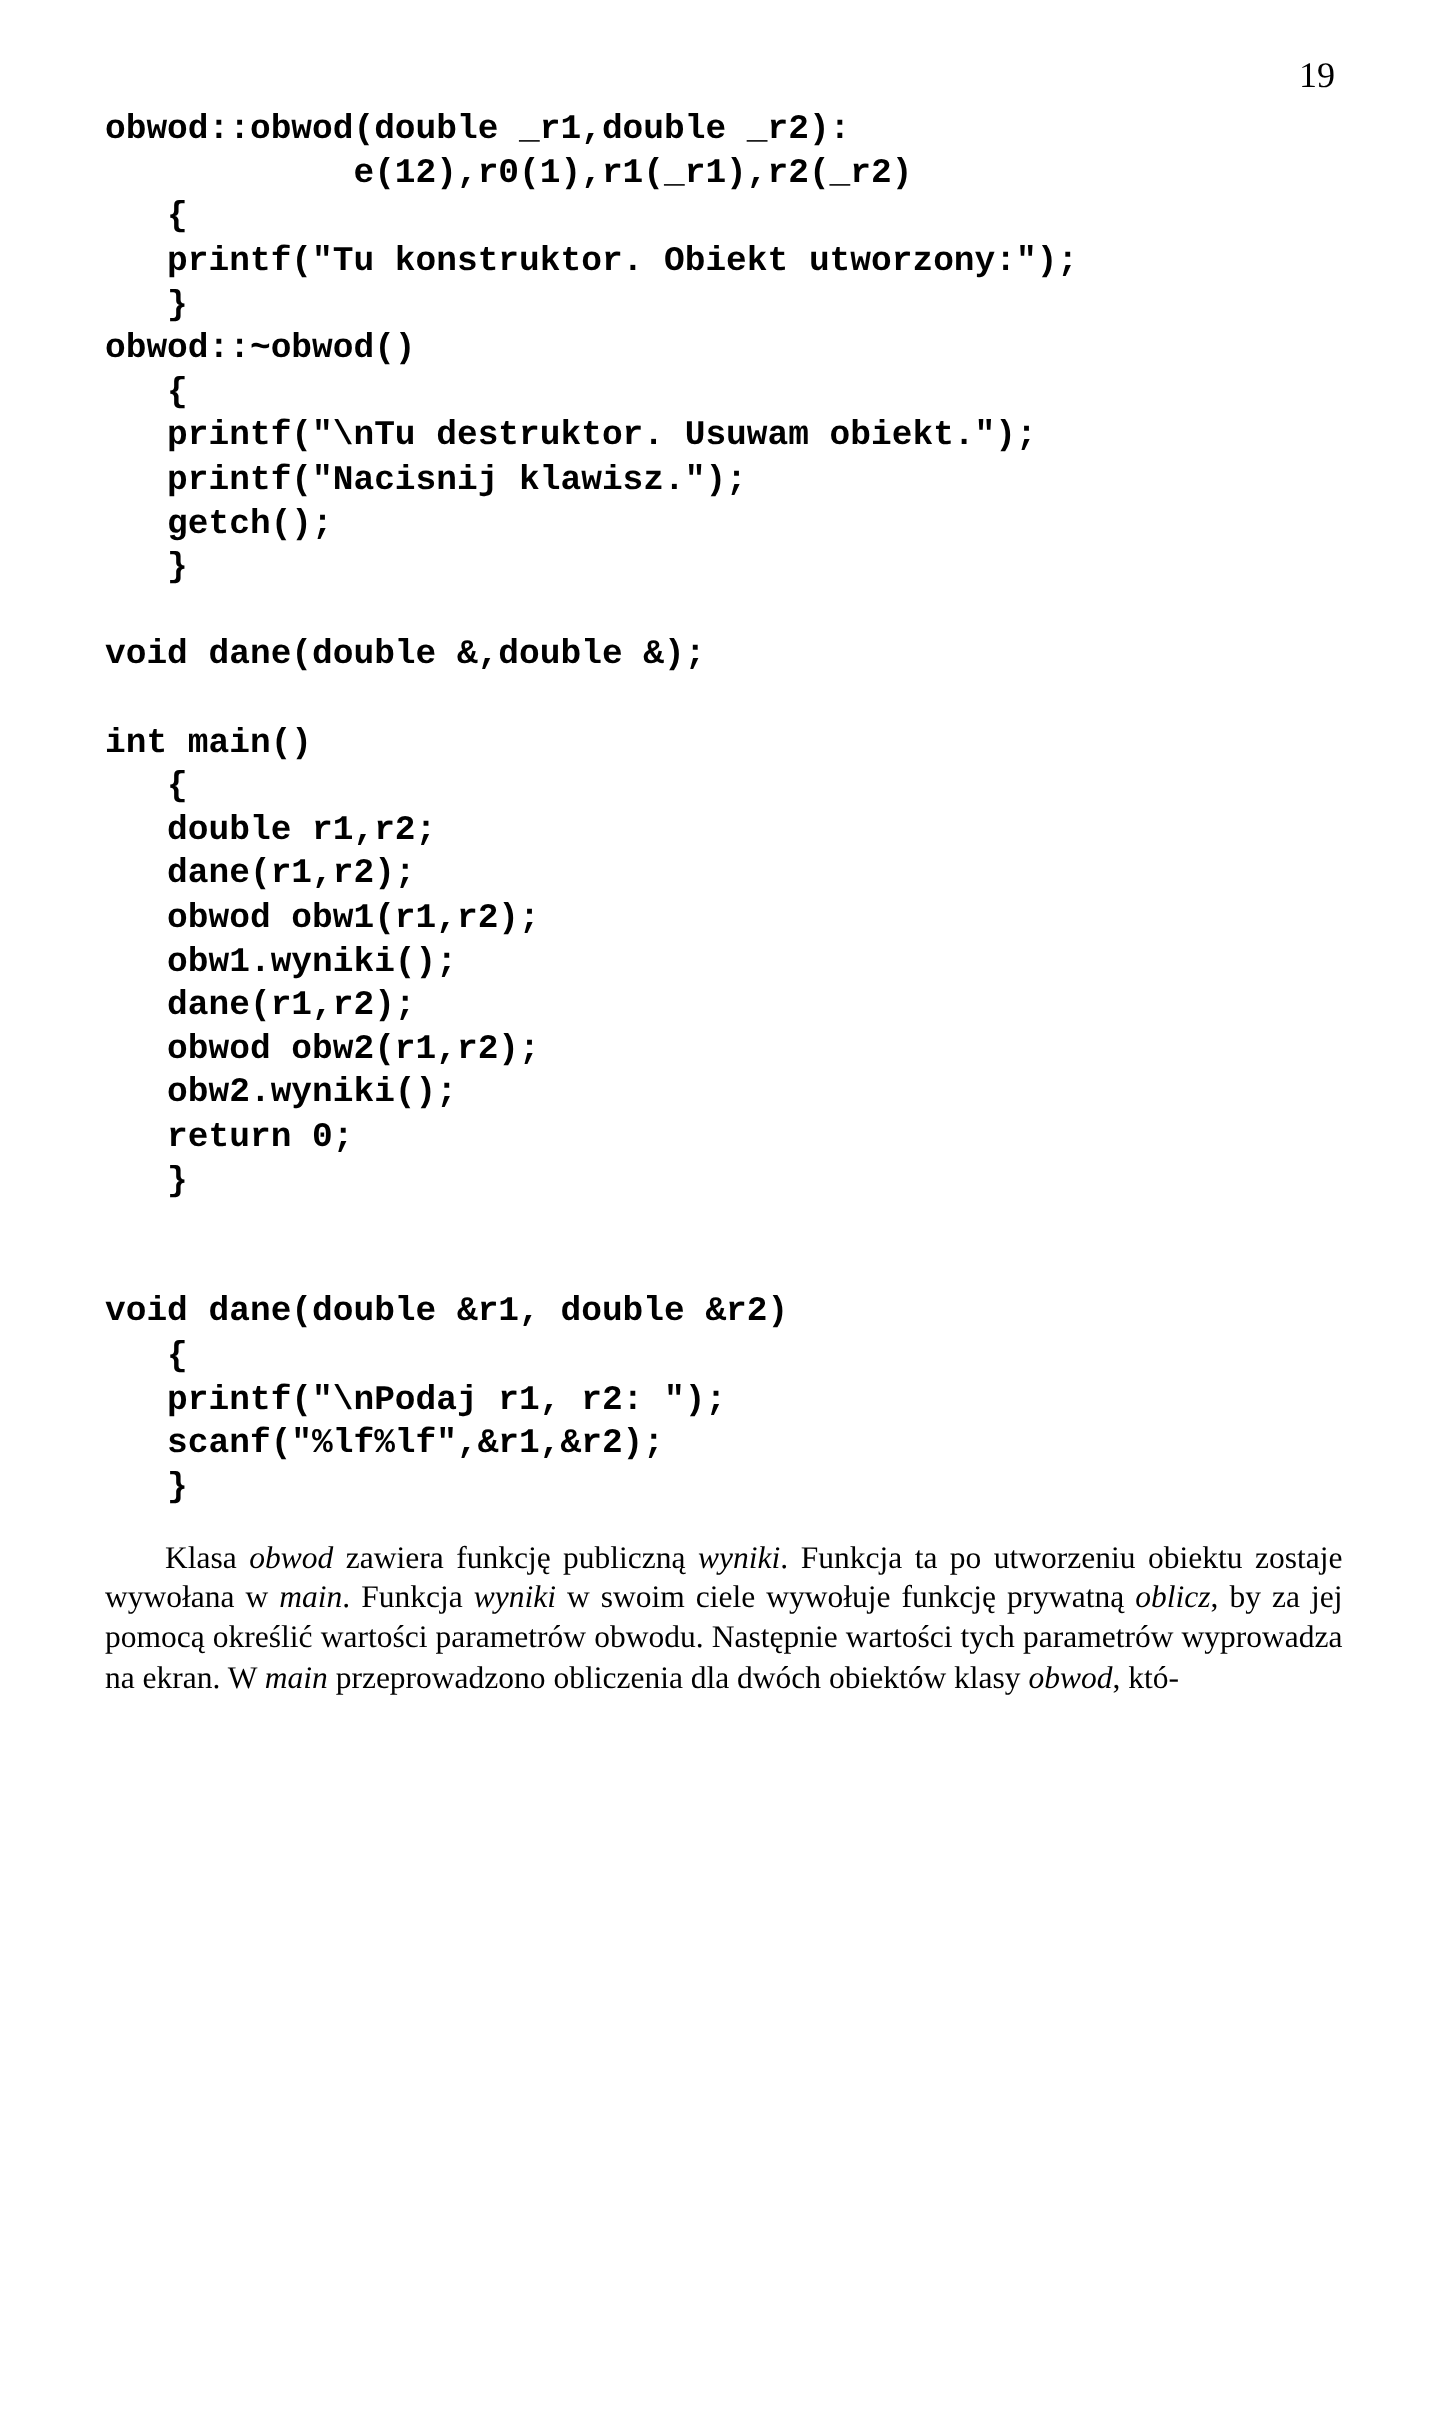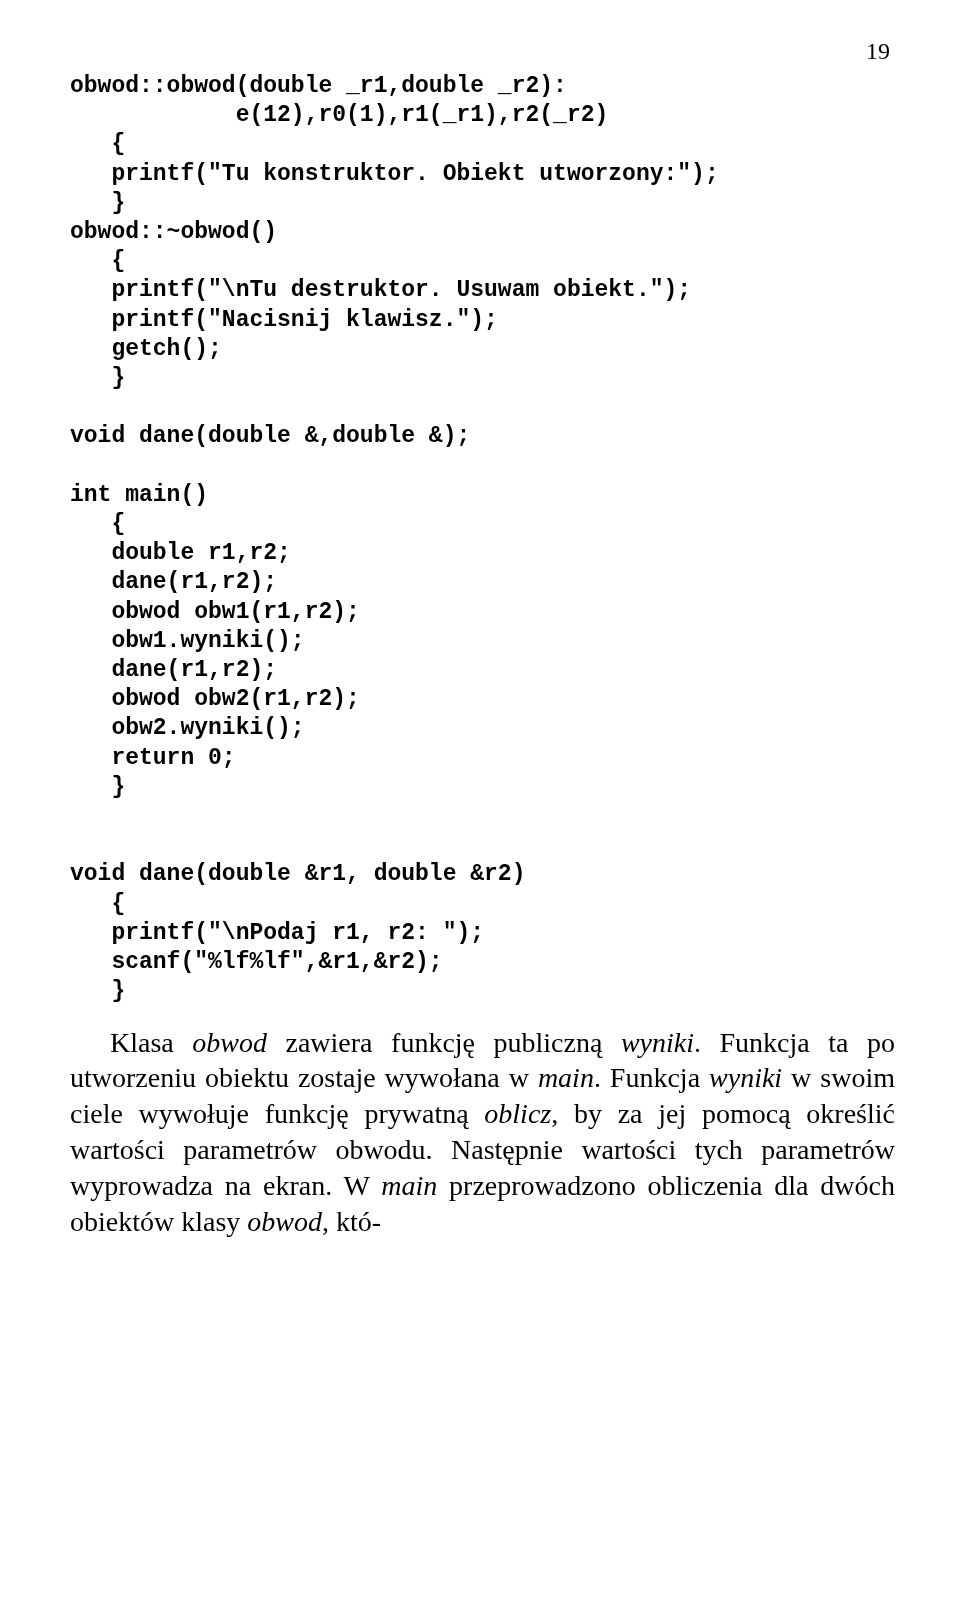--- a/index.html
+++ b/index.html
@@ -24,21 +24,21 @@
   .code-block {
     font-family: 'Courier New', Courier, monospace;
     font-weight: bold;
     font-size: 23px;
     line-height: 1.27;
     white-space: pre;
     margin-top: 32px;
   }
   .body-text {
     font-family: Georgia, 'Times New Roman', serif;
-    font-size: 28px;
+    font-size: 21px;
     line-height: 1.28;
     text-align: justify;
     margin-top: 18px;
   }
   .body-text .indent {
     display: inline-block;
     width: 40px;
   }
   .italic {
     font-style: italic;

